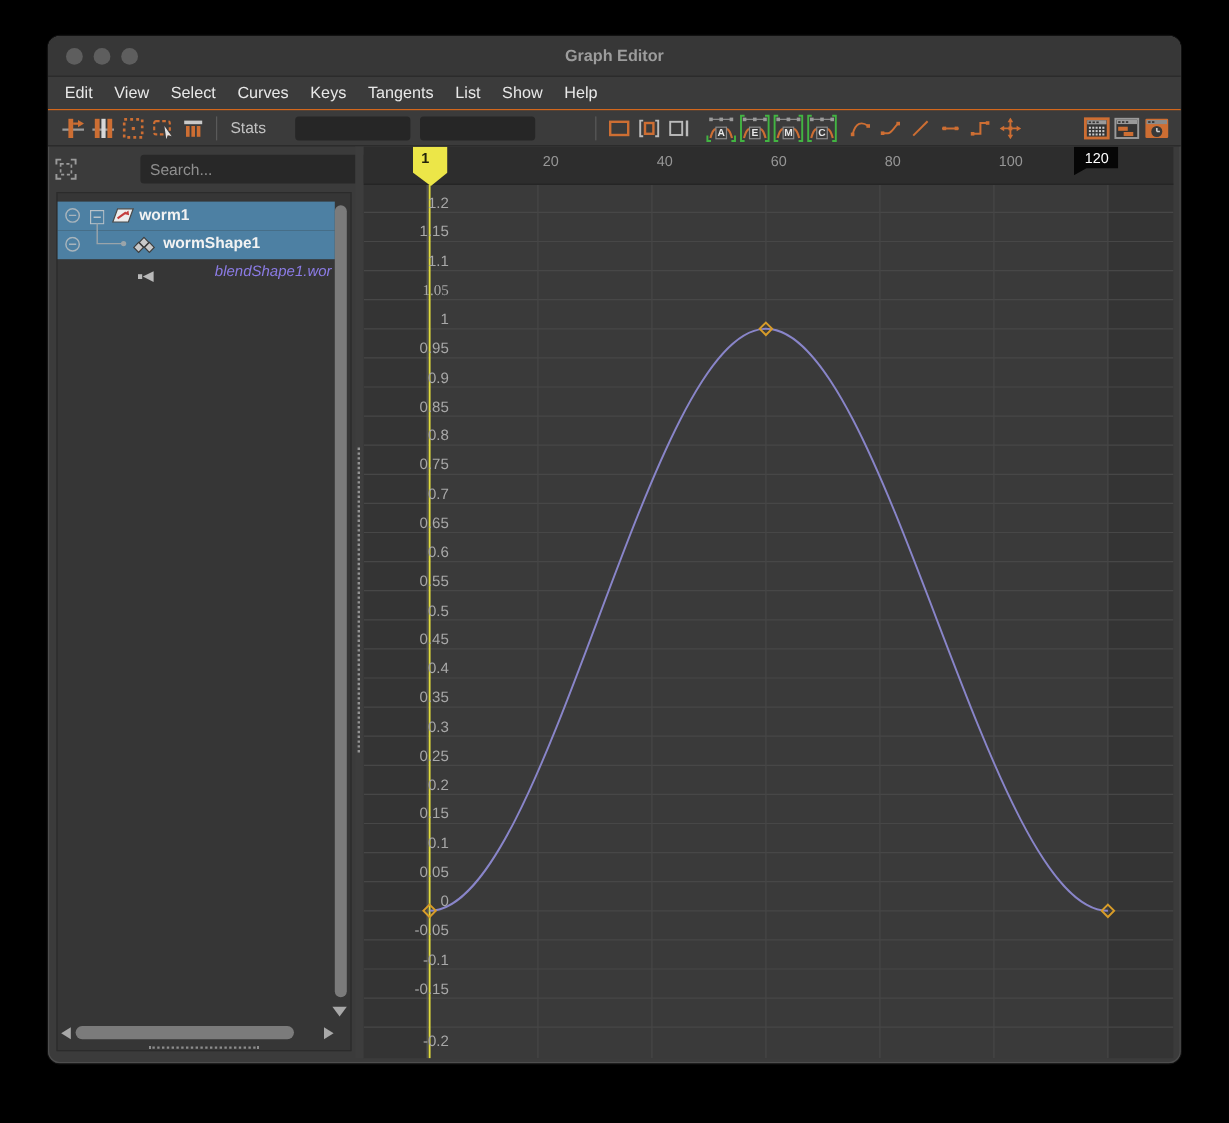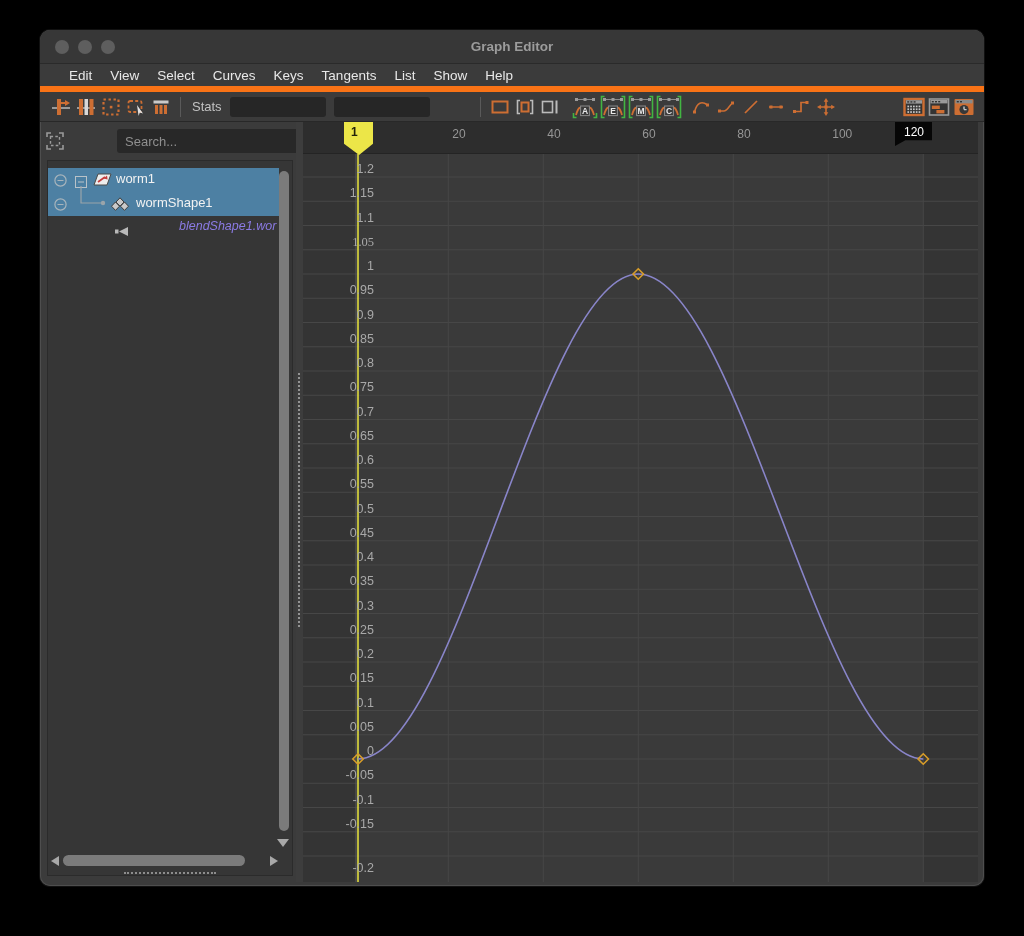--- a/index.html
+++ b/index.html
@@ -10,49 +10,49 @@
             background:#3b3b3b; border-radius:10px; overflow:hidden;
             box-shadow:0 0 0 1px #111, inset 0 0 0 1px #4e4e4e; }
 
   
   .titlebar { position:relative; height:34px; background:#373737; border-bottom:1px solid #2a2a2a; }
   .traffic { position:absolute; top:10px; display:flex; gap:9px; left:15px; }
   .traffic span { width:14px; height:14px; border-radius:50%; background:#5e5e5e; display:block; }
   .wtitle { text-align:center; line-height:34px; font-size:13.5px; font-weight:bold; color:#9c9c9c; }
 
   
-  .menubar { height:28px; background:#3b3b3b; display:flex; align-items:center; padding-left:20px; border-bottom:6px solid #f97316; }
+  .menubar { height:28px; background:#3b3b3b; display:flex; align-items:center; padding-left:5px; border-bottom:1px solid #f97316; }
   .menubar span { color:#e8e8e8; font-size:13.5px; padding:0 9px; cursor:default; }
 
   
   .toolbar { height:30px; background:#3b3b3b; display:flex; align-items:center; padding:0 8px; border-bottom:1px solid #282828; }
   .tbtn { display:flex; align-items:center; justify-content:center; width:25px; height:26px; }
   .tsep { width:1px; height:20px; background:#5a5a5a; margin:0 7px; }
-  .stats-label { color:#c2c2c2; font-size:13px; margin:0 8px 0 4px; }
+  .stats-label { color:#c2c2c2; font-size:13px; margin:0 24px 0 4px; }
   .stats-field { width:96px; height:20px; background:#262626; border:none; border-radius:3px; margin-right:8px; color:#ddd; padding:0 5px; font-size:12px; }
   .grp { display:flex; align-items:center; }
   .grp-right { margin-left:auto; }
 
   
   .content { position:absolute; left:0; top:92px; right:0; bottom:0; }
 
   
   .outliner { position:absolute; left:5px; top:0; width:251px; height:760px; }
   .search-row { position:absolute; left:0; top:2px; width:100%; height:34px; display:flex; align-items:center;gap:44px; }
   .frame-icon-btn { width:26px; display:flex; justify-content:center; }
   .search-wrap { position:relative; margin-left:8px; width:212px; }
   .search-input { width:212px; height:24px; background:#282828; border:none; border-radius:3px; color:#9a9a9a; font-size:13px; padding:0 24px 0 8px; }
   .search-input::placeholder { color:#8f8f8f; }
   .search-arrow { position:absolute; right:8px; top:9px; width:0; height:0; border-left:6px solid transparent; border-right:6px solid transparent; border-top:7px solid #c9c9c9; }
 
   .tree-box { position:absolute; left:2px; top:38px; width:246px; height:716px; background:#363636; border:1px solid #2b2b2b; }
   .tree-row { position:relative; height:24px; width:231px; }
   .tree-row.selected { background:#4d80a3; }
   .tree-rows { position:absolute; top:7px; left:0; }
-  .trow-label { position:absolute; top:3px; font-size:13px; color:#f2f2f2; font-weight:normal; white-space:nowrap; }
+  .trow-label { position:absolute; top:3px; font-size:13px; color:#f2f2f2; font-weight:bold; white-space:nowrap; }
   .trow-label.attr-gray { font-weight:normal; font-style:italic; color:#9c9c9c; font-size:12.5px; }
   .trow-label.attr-purple { font-weight:normal; font-style:italic; color:#8b7be4; font-size:12.5px; overflow:hidden; width:100px; text-overflow:clip; }
   .texp { position:absolute; top:5px; }
   .vscroll-thumb { position:absolute; right:3px; top:10px; width:10px; height:660px; background:#7b7b7b; border-radius:5px; }
   .vscroll-down { position:absolute; right:3px; top:678px; width:0; height:0; border-left:6px solid transparent; border-right:6px solid transparent; border-top:8px solid #a8a8a8; }
   .hscroll { position:absolute; left:0; top:692px; width:232px; height:16px; }
   .hs-left { position:absolute; left:3px; top:3px; width:0; height:0; border-top:5px solid transparent; border-bottom:5px solid transparent; border-right:8px solid #a8a8a8; }
   .hs-right { position:absolute; left:222px; top:3px; width:0; height:0; border-top:5px solid transparent; border-bottom:5px solid transparent; border-left:8px solid #a8a8a8; }
   .hs-thumb { position:absolute; left:15px; top:2px; width:182px; height:11px; background:#7b7b7b; border-radius:6px; }
   .size-grip { position:absolute; left:76px; top:711px; width:92px; height:0; border-top:2px dotted #8d8d8d; }

